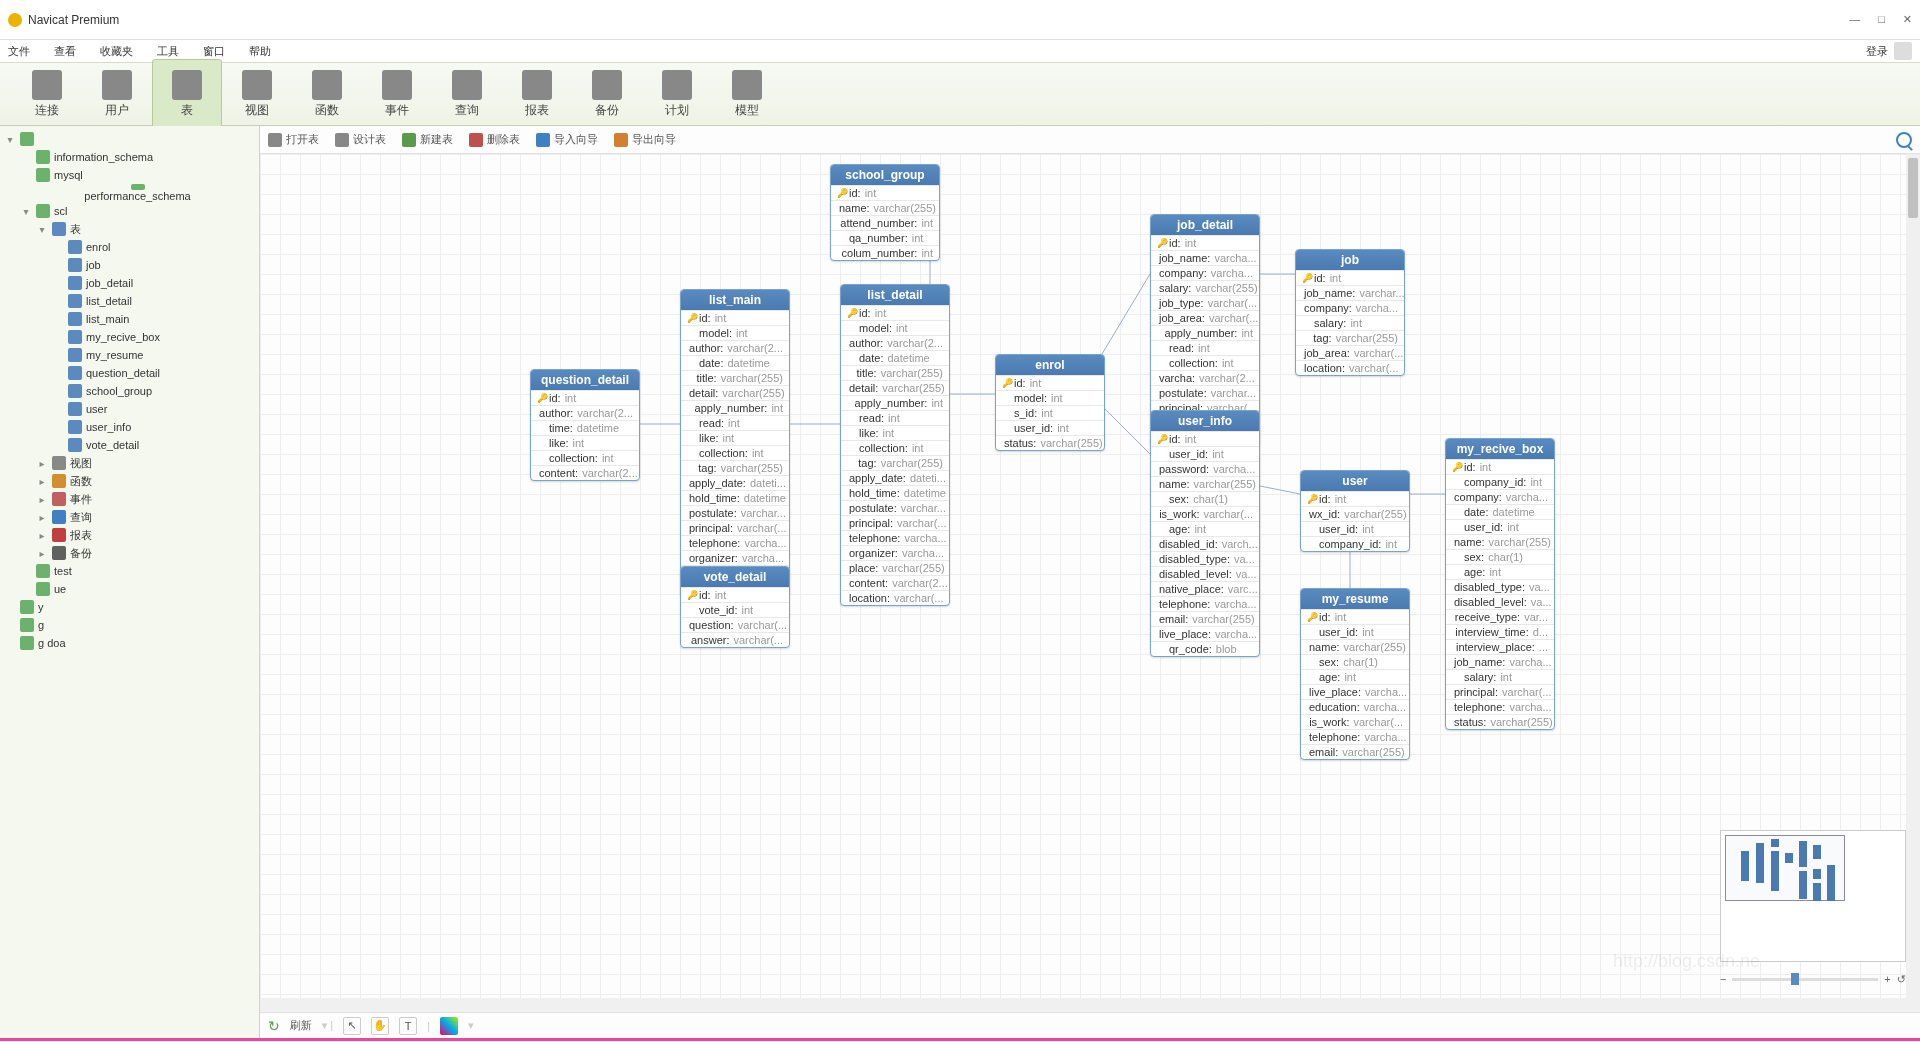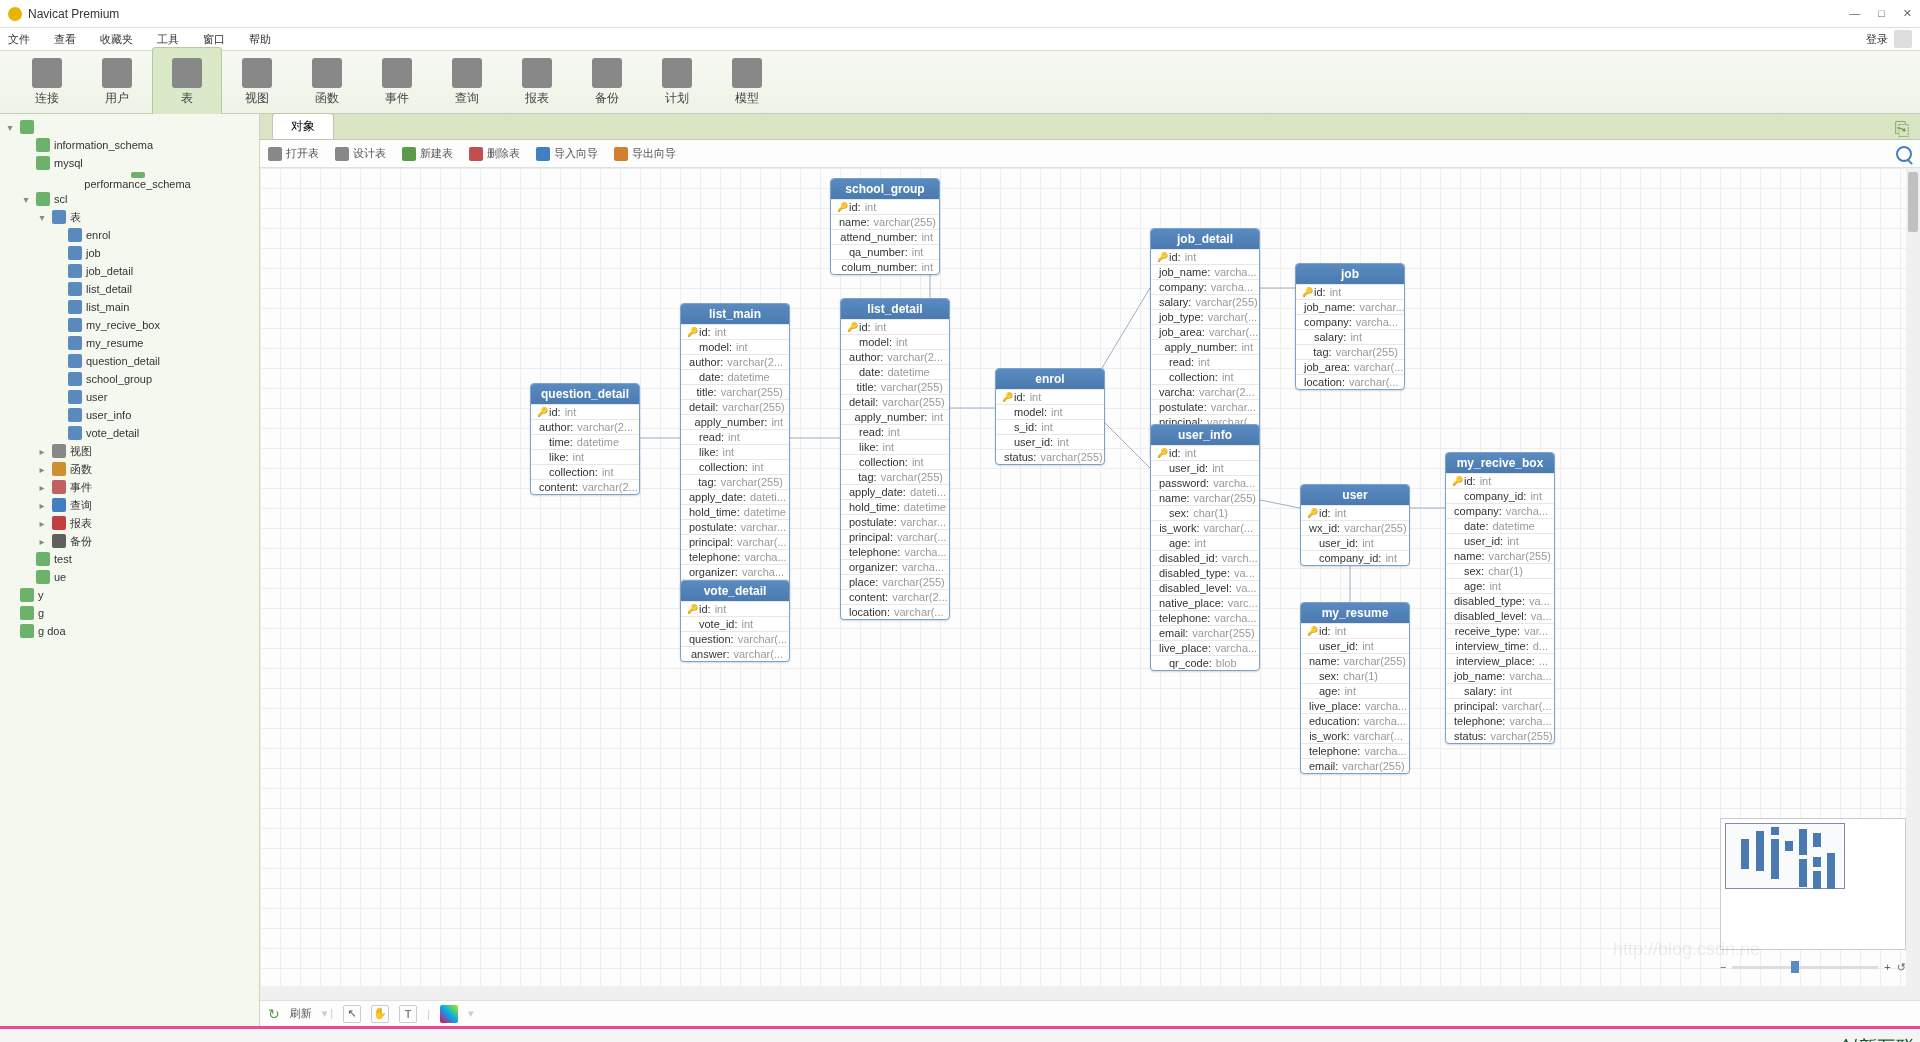--- a/index.html
+++ b/index.html
@@ -1,17 +1,17 @@
 <!DOCTYPE html>
 <html><head>
 <meta charset="utf-8">
 <style>
 *{box-sizing:border-box;margin:0;padding:0;font-family:"Microsoft YaHei",Arial,sans-serif;font-size:11px}
 body{background:#fff;overflow:hidden;width:1920px;height:1042px;position:relative}
-.titlebar{height:28px;background:#fff;display:flex;align-items:center;padding:0 8px;border-bottom:1px solid #e0e0e0}
+.titlebar{height:40px;background:#fff;display:flex;align-items:center;padding:0 8px;border-bottom:1px solid #e0e0e0}
 .titlebar .logo{width:14px;height:14px;background:#e8b400;border-radius:50%;margin-right:6px}
 .titlebar .title{font-size:12px;color:#333}
 .titlebar .winbtns{margin-left:auto;display:flex;gap:18px;color:#666;font-size:13px}
 .menubar{height:22px;background:#fff;display:flex;align-items:center;padding:0 8px;gap:24px;color:#333;font-size:12px}
 .menubar .login{margin-left:auto;display:flex;align-items:center;gap:6px}
 .menubar .avatar{width:18px;height:18px;background:#ddd;border-radius:2px}
 .toolbar{height:64px;background:linear-gradient(#f7f9f3,#eef3e6);border-top:1px solid #d8dcc9;border-bottom:1px solid #c8ccb8;display:flex;align-items:center;padding:0 12px}
 .tbtn{display:flex;flex-direction:column;align-items:center;justify-content:center;width:70px;height:71px;border-radius:3px;cursor:pointer;color:#444}
 .tbtn.active{background:#dae9c8;border:1px solid #b8c8a0}
 .tbtn .ico{width:30px;height:30px;background:#888;border-radius:3px;margin-bottom:2px}
@@ -282,24 +282,20 @@
         <span class="ico db"></span>
         <span>g</span>
       </div>
       <div class="tree-item" style="">
         <span class="exp"></span>
         <span class="ico db"></span>
         <span>g   doa</span>
       </div>
     </div>
   <div class="content">
-    <div class="tabbar">
-      <div class="tab">对象</div>
-      <div class="addtab">⎘</div>
-    </div>
     <div class="subtoolbar" id="subtoolbar">
         <div class="sbtn">
           <span class="sico" style="background:#888"></span>
           <span>打开表</span>
         </div>
         <div class="sbtn">
           <span class="sico" style="background:#888"></span>
           <span>设计表</span>
         </div>
         <div class="sbtn">

